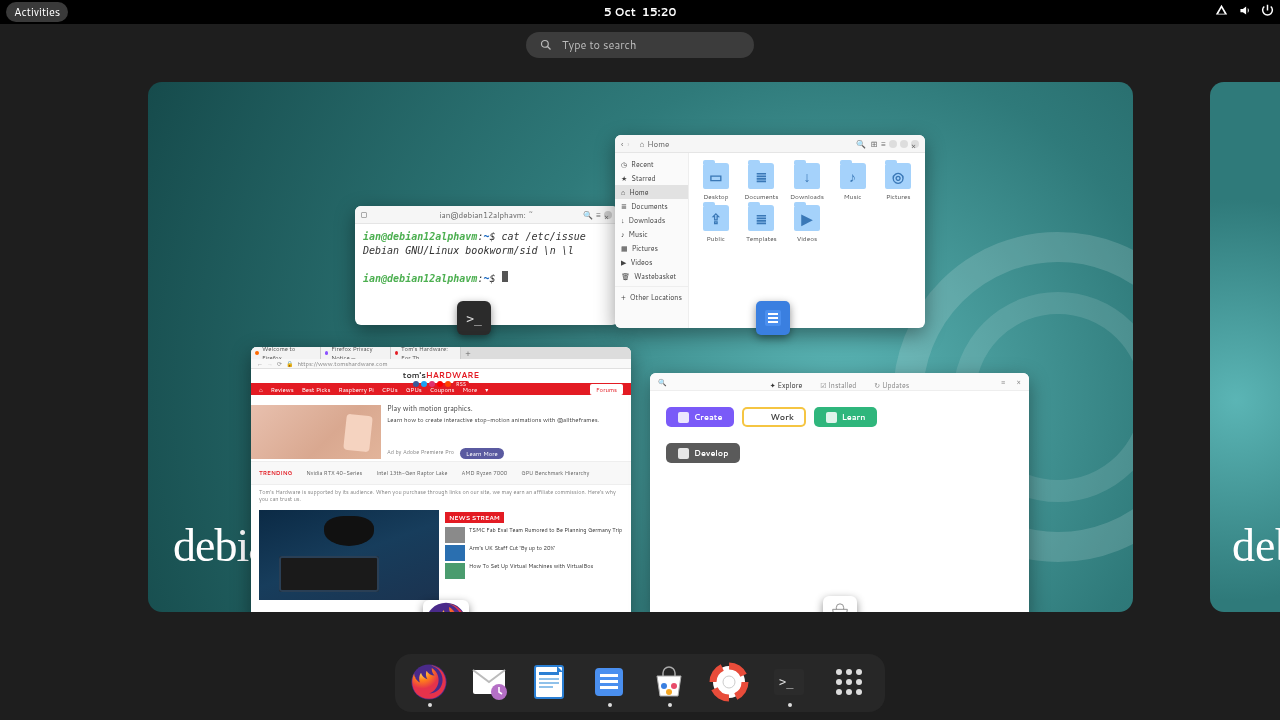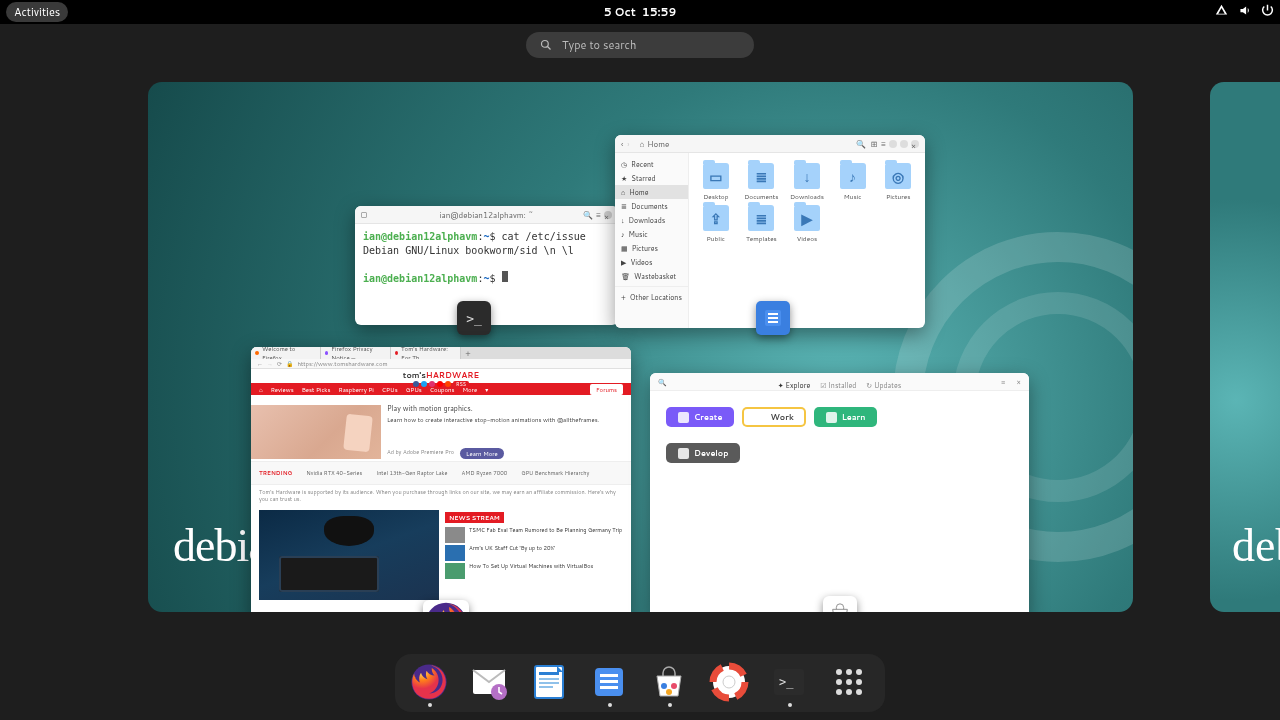--- a/index.html
+++ b/index.html
@@ -19,21 +19,21 @@
   .workspace .swirl { position: absolute; right: -90px; top: 150px; width: 330px; height: 330px; border: 30px solid rgba(255,255,255,0.15); border-radius: 50%; }
   .workspace .swirl::after { content:""; position:absolute; inset:30px; border:22px solid rgba(255,255,255,0.12); border-radius:50%; }
   .workspace .brand { position: absolute; left: 25px; bottom: 40px; font-family: Georgia, serif; font-size: 46px; color: #fff; letter-spacing: -1px; }
   .workspace-edge { position: absolute; top: 82px; right: -60px; width: 130px; height: 530px; border-radius: 14px 0 0 14px; background: radial-gradient(circle at 20% 60%, #5bb5b5 0%, #2f7a7a 60%); overflow: hidden; display:flex; align-items:flex-end; color:#fff; font-family:Georgia,serif; font-size:46px; padding:0 0 40px 22px;}
   
   .win { position: absolute; background: #fff; border-radius: 6px; box-shadow: 0 6px 20px rgba(0,0,0,0.4); overflow: hidden; font-size: 9px; color: #333; }
   .win .titlebar { height: 18px; background: #f6f6f6; border-bottom: 1px solid #e5e5e5; display: flex; align-items: center; padding: 0 6px; color: #666; font-size: 8px; position: relative; }
   .titlebar .tc { position:absolute; left:50%; transform:translateX(-50%);}
   .titlebar .tbtn { width:8px; height:8px; border-radius:50%; background:#ddd; margin-left:3px; }
   
-  .term { font-family: "DejaVu Sans Mono", monospace; font-size: 10px; padding: 6px 8px; background: #fff; line-height: 1.35; }
+  .term { font-family: "DejaVu Sans Mono", monospace; font-size: 10px; padding: 6px 8px; background: #fff; line-height: 1.35; font-style: italic; }
   .term .u { color: #4caf50; font-weight: bold; }
   .term .p { color: #1565c0; font-weight: bold; }
   .term .cursor { display:inline-block; width:6px; height:11px; background:#555; }
   
   .files { display: flex; height: calc(100% - 18px); }
   .files-side { width: 74px; background: #fafafa; border-right: 1px solid #eee; padding: 4px 0; }
   .files-side .item { display:flex; align-items:center; gap:4px; padding: 2px 6px; font-size: 7px; color: #444; }
   .files-side .item.active { background:#e2e2e2; }
   .files-grid { flex:1; padding: 10px 4px 0 4px; display: grid; grid-template-columns: repeat(5, 1fr); gap: 4px 0; align-content: start; justify-items: center;}
   .files-grid .f { text-align: center; font-size: 6.5px; color: #555; }
@@ -86,21 +86,21 @@
   .cursor-ptr::before{content:"";position:absolute;width:0;height:0;border-left:7px solid #fff;border-top:4px solid transparent;border-bottom:8px solid transparent;transform:rotate(-30deg);}
 </style>
 </head>
 <body>
 
 <div class="cursor-ptr"></div>
 
 <div class="topbar">
   <div class="activities">Activities</div>
   <div class="center">
-    <span>5 Oct</span>&nbsp;&nbsp;<span>15:59</span>
+    <span>5 Oct</span>&nbsp;&nbsp;<span>15:20</span>
   </div>
   <div class="right">
     <span><svg viewBox="0 0 16 16">
           <path d="M8 1l-7 12h14zM8 5l4 7H4z"></path>
         </svg></span>
     <span><svg viewBox="0 0 16 16">
           <path d="M3 6v4h3l4 3V3L6 6zM12 5a4 4 0 010 6z"></path>
         </svg></span>
     <span><svg viewBox="0 0 16 16">
           <path d="M8 1v7M4 3a6 6 0 108 0" fill="none" stroke="#fff" stroke-width="1.8"></path>
@@ -357,21 +357,21 @@
             <stop offset="0.5" stop-color="#ff7f1a"></stop>
             <stop offset="1" stop-color="#e6324b"></stop>
           </radialGradient>
         </defs>
       </svg>
   </div>
 
   <div class="win soft" style="top:291px; left:502px; width:379px; height:247px;">
     <div class="swtitle">
       <span style="position:absolute;left:8px;">🔍</span>
-      <span id="sw-tabs" style="display:flex;gap:10px;margin-top:6px;">
+      <span id="sw-tabs" style="display:flex;gap:18px;margin-top:6px;">
           <span style="color: rgb(51, 51, 51);">✦ Explore</span>
           <span>☑ Installed</span>
           <span>↻ Updates</span>
         </span>
       <span style="position:absolute;right:24px;">≡</span>
       <span style="position:absolute;right:8px;" class="">×</span>
     </div>
     <div class="swbody" id="sw-pills">
         <div class="pill" style="background: rgb(122, 90, 248);">
           <span class="pi"></span>

